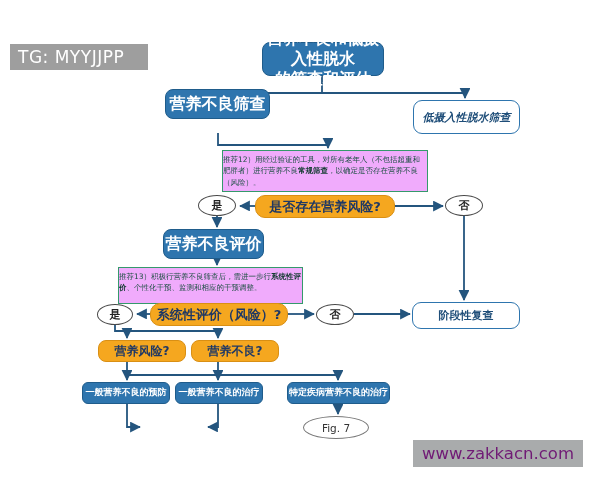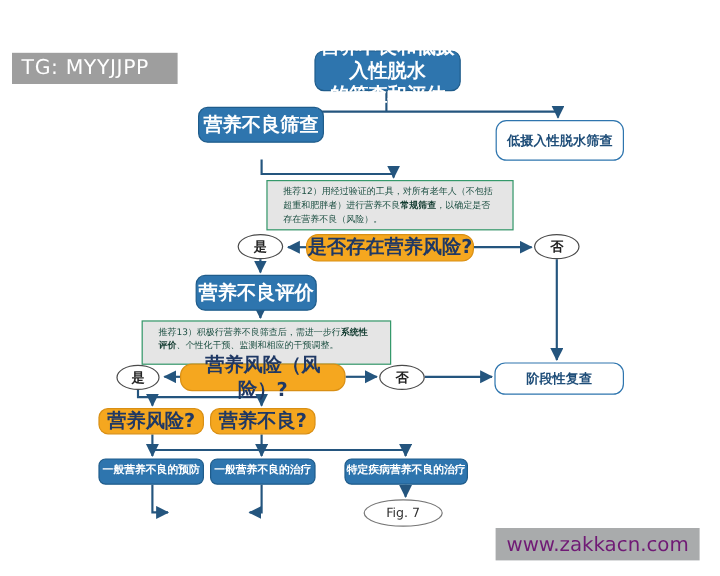--- a/index.html
+++ b/index.html
@@ -5,24 +5,24 @@
   html,body{margin:0;padding:0;background:#fff;}
   #stage{
     position:relative;width:600px;height:480px;background:#ffffff;overflow:hidden;
     font-family:"DejaVu Sans","Liberation Sans",sans-serif;
   }
   #connectors{position:absolute;left:0;top:0;width:600px;height:480px;}
   .node{position:absolute;box-sizing:border-box;display:flex;align-items:center;justify-content:center;text-align:center;}
   .node-blue{background:#2E75AE;border:1.5px solid #1F5C8B;border-radius:8px;color:#ffffff;font-weight:bold;font-size:16px;line-height:1.25;}
   .node-blue.small{font-size:9px;border-radius:6px;}
   .node-outline{background:#ffffff;border:1.6px solid #2E75AE;border-radius:9px;color:#1F4E79;font-weight:bold;font-size:11px;}
-  .node-orange{background:#F5A71F;border:1.5px solid #D98F14;border-radius:10px;color:#1F3864;font-weight:bold;font-size:16px;}
-  .node-orange.small{font-size:16px;border-radius:8px;}
-  .node-green{background:#e5e5e5;border:1.5px solid #35996B;color:#1C4F42;font-size:7.5px;line-height:1.5;text-align:left;
-    align-items:flex-start;justify-content:flex-start;padding:3px 13px;}
+  .node-orange{background:#F5A71F;border:1.5px solid #D98F14;border-radius:10px;color:#1F3864;font-weight:bold;font-size:13px;}
+  .node-orange.small{font-size:12px;border-radius:8px;margin-left:16px;}
+  .node-green{background:#f0abfc;border:1.5px solid #35996B;color:#1C4F42;font-size:7.5px;line-height:1.5;text-align:left;
+    align-items:flex-start;justify-content:flex-start;padding:3px 0;}
   .node-green b{color:#123B30;}
   .oval{background:#ffffff;border:1.4px solid #4a4a4a;border-radius:50%;color:#222;font-weight:bold;font-size:11px;}
   .oval-fig{background:#ffffff;border:1.3px solid #777;border-radius:50%;color:#333;font-weight:normal;font-size:10.5px;}
   .badge{position:absolute;left:10px;top:12px;width:138px;height:26px;background:#9e9e9e;color:#ffffff;
     font-size:17px;display:flex;align-items:center;padding-left:8px;box-sizing:border-box;letter-spacing:0.5px;margin-top:32px;}
   .watermark{position:absolute;left:413px;top:440px;width:170px;height:27px;background:#a9abac;color:#701a75;
     font-size:16.5px;display:flex;align-items:center;justify-content:center;}
   .tline{display:block;}
 </style>
 </head>
@@ -70,43 +70,43 @@
 
   <div class="node node-blue" style="left:262px;top:42px;width:122px;height:34px;">
     <div>
       <span class="tline">营养不良和低摄入性脱水</span>
       <span class="tline">的筛查和评估</span>
     </div>
   </div>
 
   <div class="node node-blue" style="left:165px;top:89px;width:105px;height:30px;">营养不良筛查</div>
 
-  <div class="node node-outline" style="left:413px;top:100px;width:107px;height:34px;">低摄入性脱水筛查</div>
+  <div class="node node-outline" style="left:413px;top:100px;width:107px;height:34px;font-style:italic;">低摄入性脱水筛查</div>
 
   <div class="node node-green" style="left:222px;top:150px;width:206px;height:42px;">
     <div>
       <span>推荐12）用经过验证的工具，对所有老年人（不包括超重和肥胖者）进行营养不良</span><b>常规筛查</b><span>，以确定是否存在营养不良（风险）。</span>
     </div>
   </div>
 
   <div class="node node-orange" style="left:255px;top:195px;width:140px;height:23px;">是否存在营养风险?</div>
 
   <div class="node oval" style="left:198px;top:195px;width:38px;height:21px;">是</div>
 
   <div class="node oval" style="left:445px;top:195px;width:38px;height:21px;">否</div>
 
   <div class="node node-blue" style="left:163px;top:229px;width:101px;height:30px;">营养不良评价</div>
 
-  <div class="node node-green" style="left:118px;top:267px;width:208px;height:37px;">
+  <div class="node node-green" style="left:118px;top:267px;width:185px;height:37px;">
     <div>
       <span>推荐13）积极行营养不良筛查后，需进一步行</span><b>系统性评价</b><span>、个性化干预、监测和相应的干预调整。</span>
     </div>
   </div>
 
-  <div class="node node-orange" style="left:150px;top:303px;width:138px;height:23px;">营养风险（风险）?</div>
+  <div class="node node-orange" style="left:150px;top:303px;width:138px;height:23px;">系统性评价（风险）?</div>
 
   <div class="node oval" style="left:97px;top:304px;width:36px;height:21px;">是</div>
 
   <div class="node oval" style="left:316px;top:304px;width:38px;height:21px;">否</div>
 
   <div class="node node-outline" style="left:412px;top:302px;width:108px;height:27px;">阶段性复查</div>
 
   <div class="node node-orange small" style="left:82px;top:340px;width:88px;height:22px;">营养风险?</div>
 
   <div class="node node-orange small" style="left:175px;top:340px;width:88px;height:22px;">营养不良?</div>

